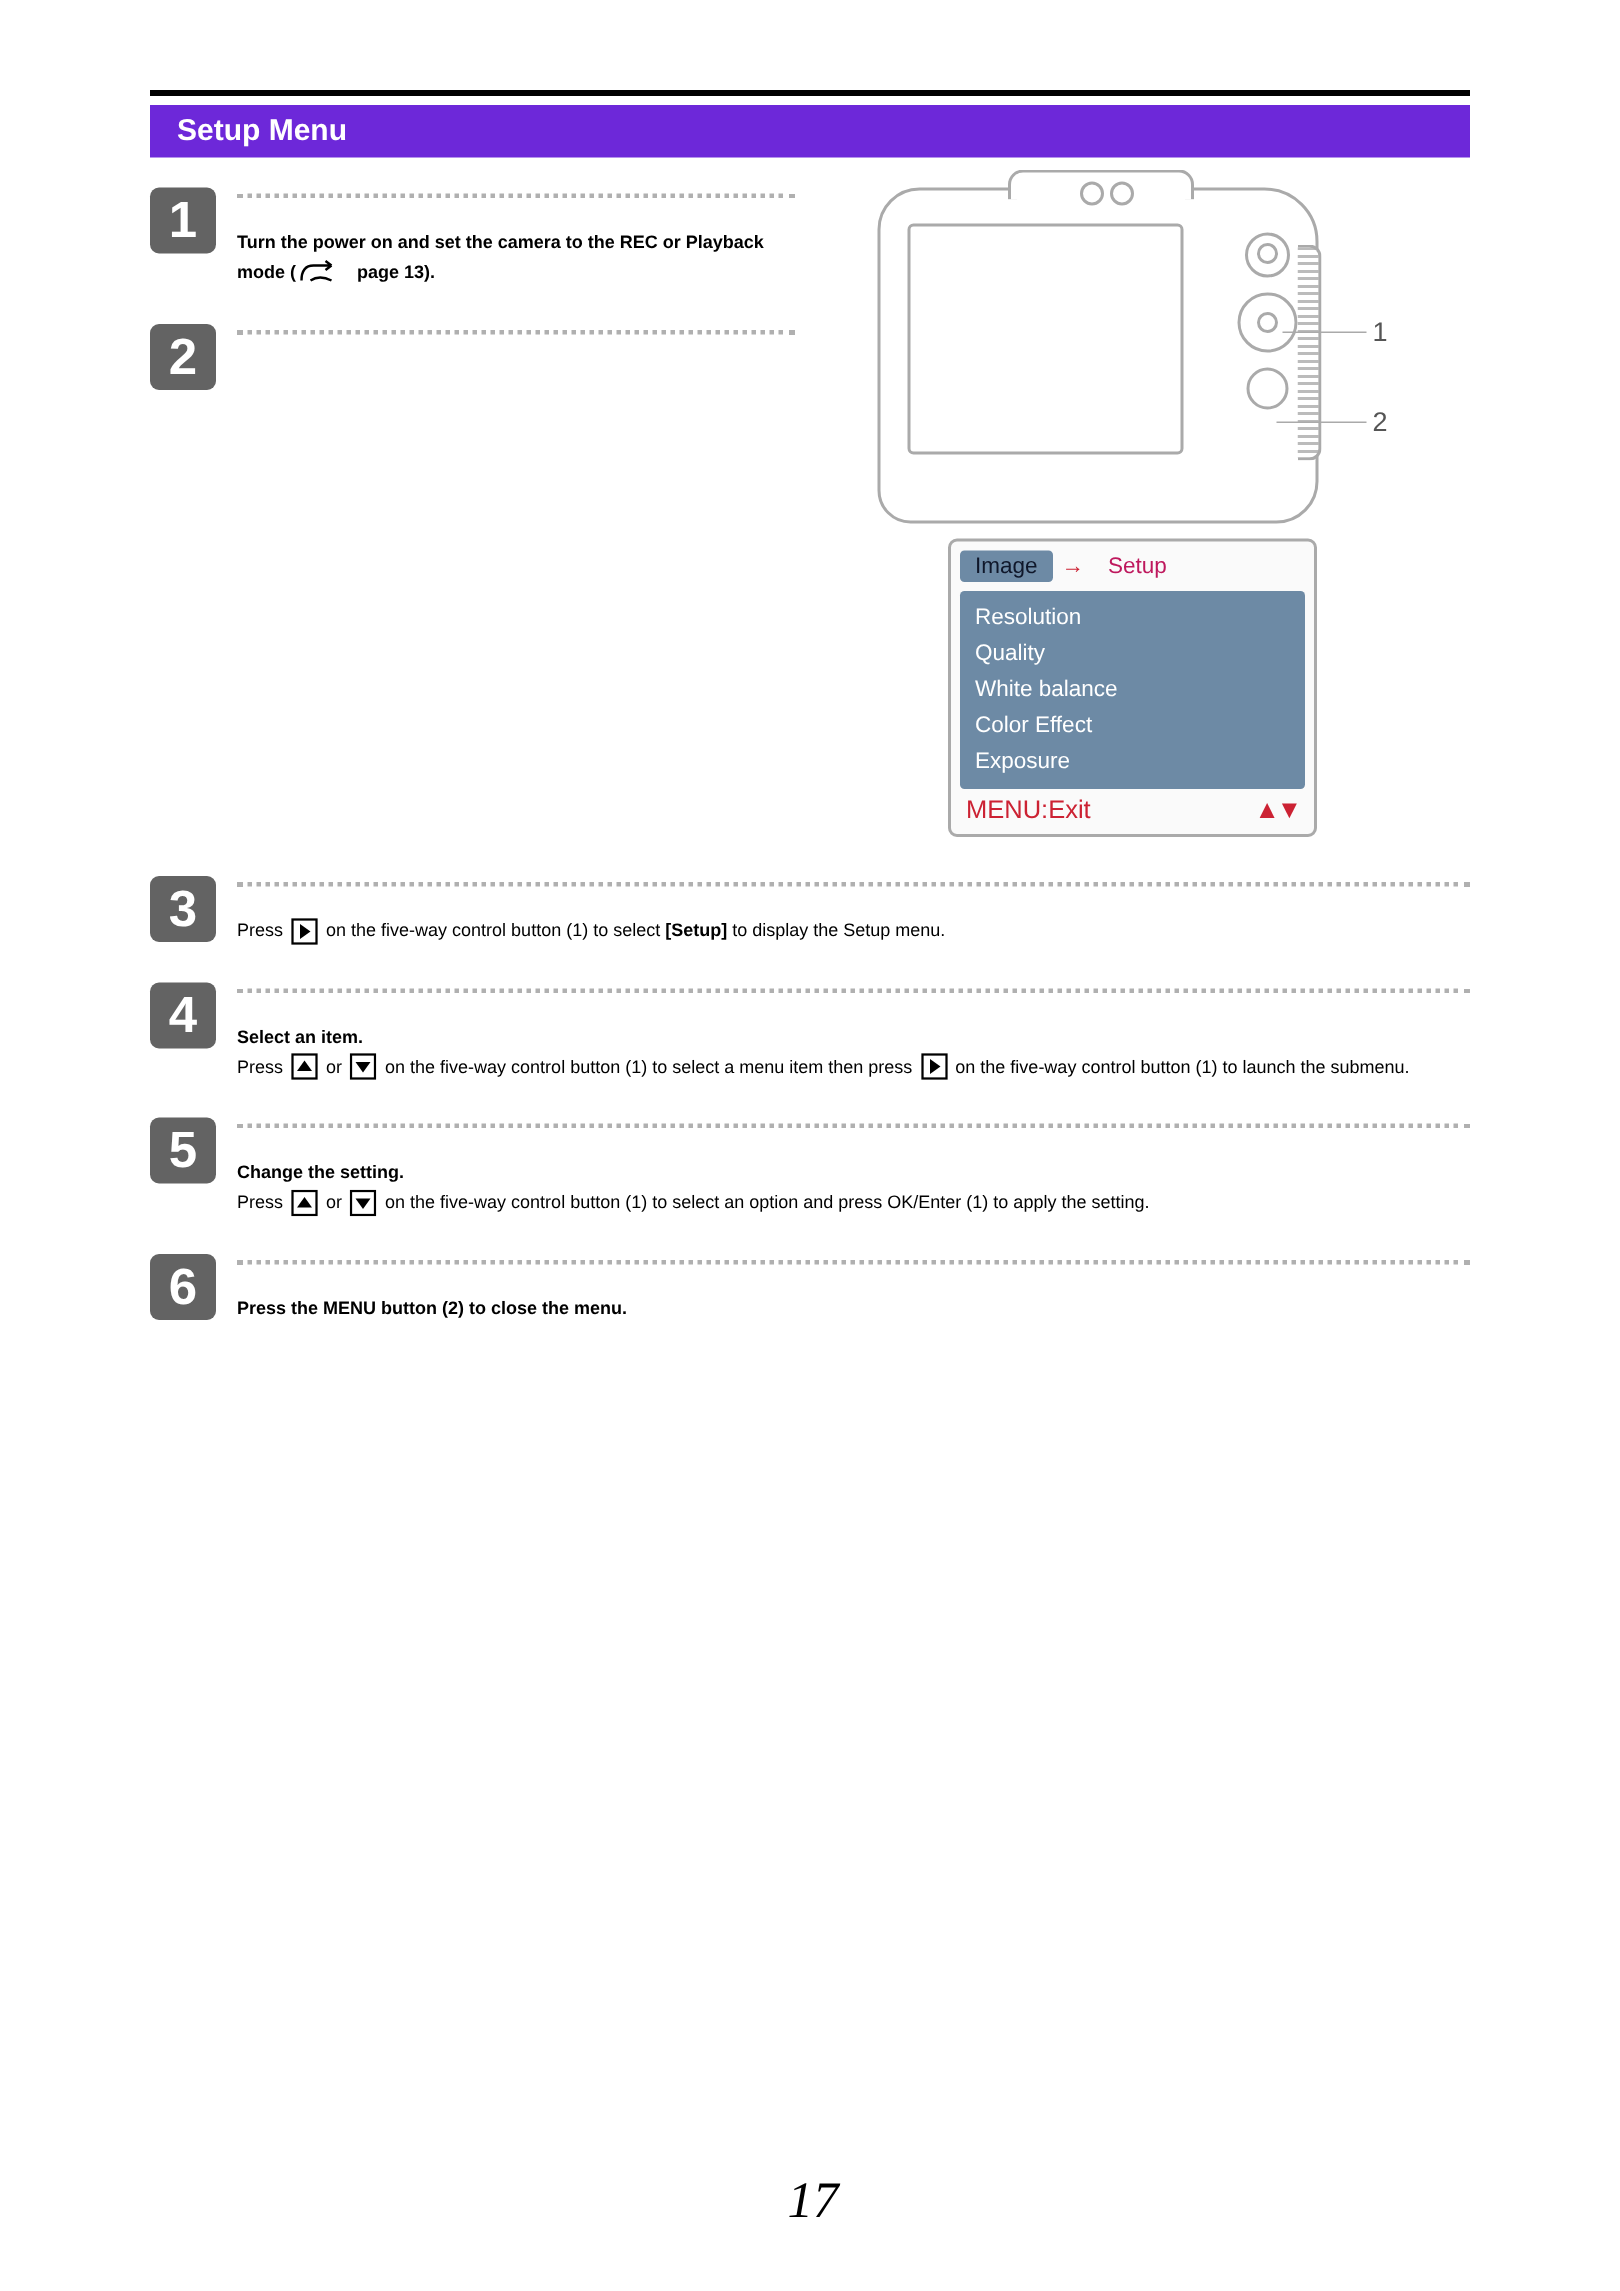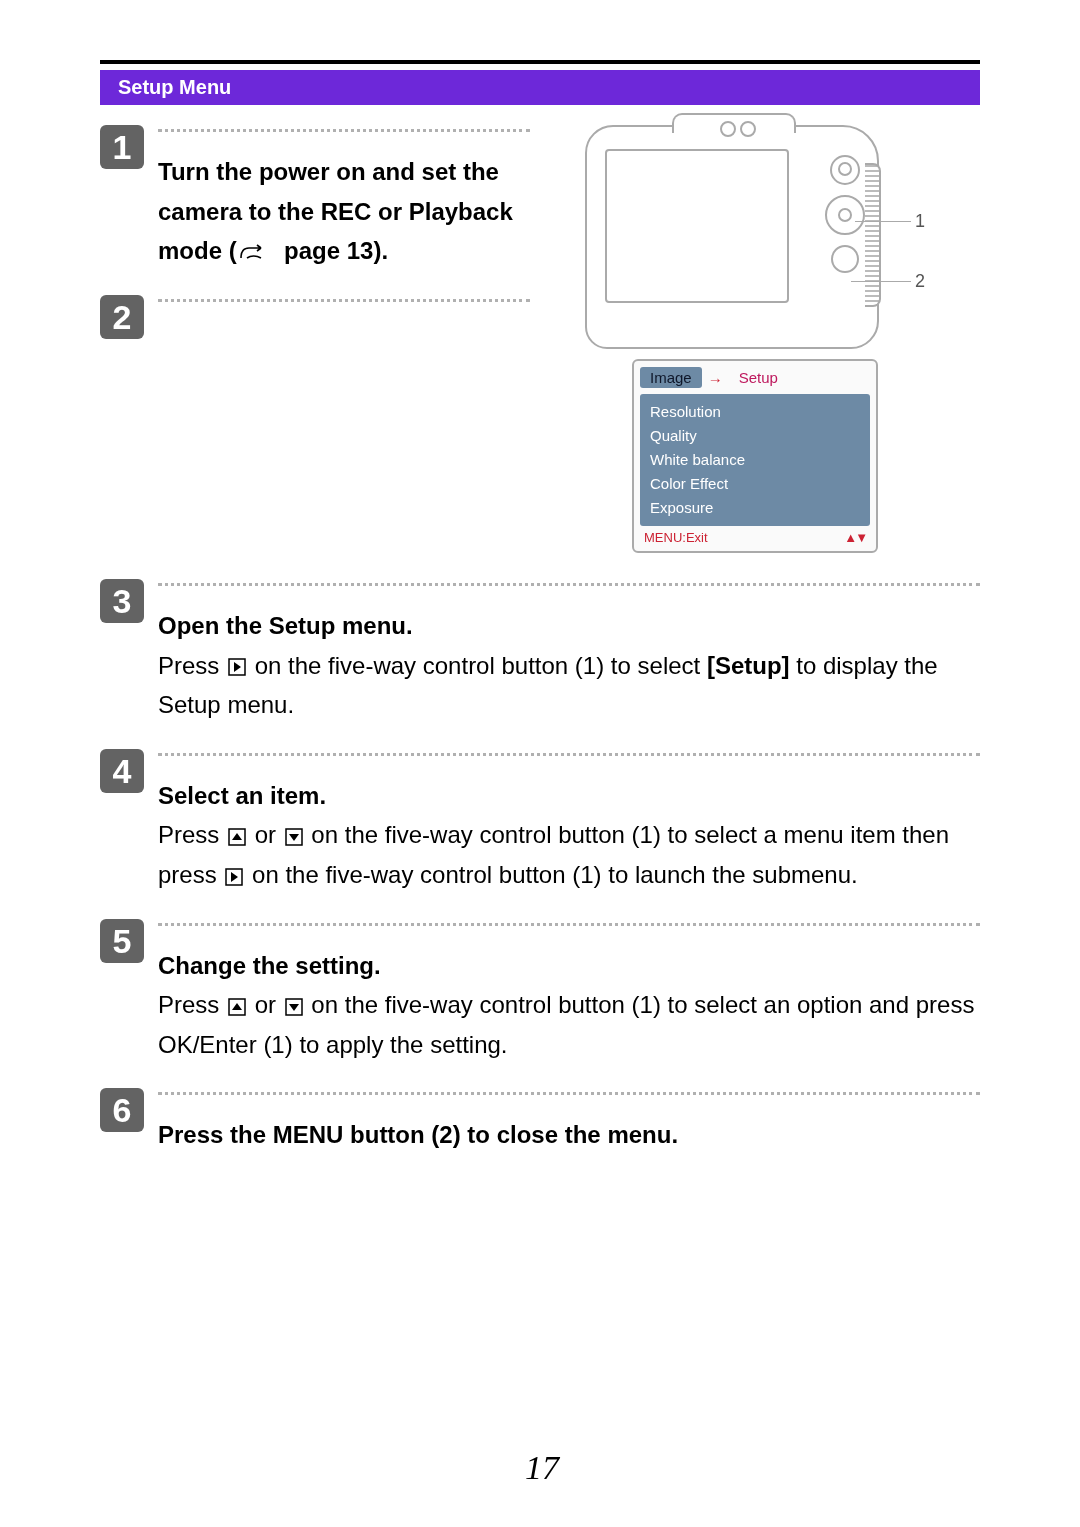--- a/index.html
+++ b/index.html
@@ -5,21 +5,21 @@
   html,body{margin:0;padding:0;background:#fff;font-family:Arial,Helvetica,sans-serif;color:#000;}
   .page{width:1080px;height:1527px;margin:0 auto;position:relative;box-sizing:border-box;padding:60px 100px 0 100px;}
   .top-rule{border-top:4px solid #000;margin-bottom:6px;}
   .section-bar{background:#6d28d9;color:#fff;font-weight:bold;font-size:20px;padding:6px 18px;}
   .content{padding-top:20px;}
   .two-col{display:flex;align-items:flex-start;}
   .left-col{flex:0 0 430px;}
   .right-col{flex:1;display:flex;justify-content:center;}
   .step{display:flex;align-items:flex-start;margin-bottom:24px;}
   .step-num{flex:0 0 44px;height:44px;background:#636363;color:#fff;font-size:34px;font-weight:bold;display:flex;align-items:center;justify-content:center;border-radius:6px;margin-right:14px;line-height:1;}
-  .step-body{flex:1;font-size:24px;line-height:1.65;}
+  .step-body{flex:1;font-size:12px;line-height:1.65;}
   .dots{height:14px;margin-bottom:10px;border-top:3px dotted #b0b0b0;position:relative;top:4px;}
   .bold{font-weight:bold;}
   
   .diagram{position:relative;width:340px;font-size:14px;color:#555;}
   .cam-body{position:relative;width:290px;height:220px;border:2px solid #aaa;border-radius:28px 36px 28px 22px;background:#fff;margin-bottom:10px;}
   .cam-top{position:absolute;top:-14px;left:85px;width:120px;height:18px;border:2px solid #aaa;border-bottom:none;border-radius:10px 10px 0 0;background:#fff;}
   .cam-top::before,.cam-top::after{content:"";position:absolute;top:6px;width:12px;height:12px;border:2px solid #aaa;border-radius:50%;}
   .cam-top::before{left:46px;}
   .cam-top::after{left:66px;}
   .screen{position:absolute;left:18px;top:22px;width:180px;height:150px;border:2px solid #aaa;border-radius:4px;}
@@ -33,21 +33,21 @@
   .leader{position:absolute;background:#aaa;height:1px;}
   .callout{position:absolute;font-size:18px;color:#555;}
   .menu-panel{width:230px;border:2px solid #aaa;border-radius:6px;margin:6px auto 0;padding:6px;background:#fafafa;}
   .tabs{display:flex;align-items:center;margin-bottom:6px;}
   .tab{font-size:15px;padding:2px 10px;border-radius:3px;}
   .tab.active{background:#6d8aa5;color:#0f172a;}
   .tab.inactive{color:#be185d;}
   .tab-arrow{color:#c23;margin:0 6px;font-size:15px;}
   .menu-list{background:#6d8aa5;border-radius:3px;padding:6px 10px;}
   .menu-list div{color:#ffffff;font-size:15px;line-height:1.6;}
-  .menu-foot{display:flex;justify-content:space-between;font-size:13px;margin-top:4px;padding:0 4px;}
+  .menu-foot{display:flex;justify-content:space-between;font-size:17px;margin-top:4px;padding:0 4px;}
   .menu-foot .exit{color:#c23;}
   .menu-foot .arrows{color:#c23;letter-spacing:-2px;}
   .icon-box{display:inline-flex;vertical-align:middle;margin:0 2px;}
   .pagenum{position:absolute;bottom:40px;left:4px;right:0;text-align:center;font-style:italic;font-size:34px;font-family:"Times New Roman",serif;}
 </style>
 </head>
 <body>
 
 <div class="page">
   <div class="top-rule"></div>
@@ -121,21 +121,20 @@
         </div>
       </div>
     </div>
 
     <div style="height:26px"></div>
 
     <div class="step">
       <div class="step-num">3</div>
       <div class="step-body">
         <div class="dots"></div>
-        <div class="bold">Open the Setup menu.</div>
         <div>
           <span>Press </span><span class="icon-box">
               <svg width="18" height="18" viewBox="0 0 18 18">
                 <rect x="1" y="1" width="16" height="16" fill="none" stroke="#000" stroke-width="1.5"></rect>
                 <path d="M6 4 L13 9 L6 14 Z" fill="#000"></path>
               </svg>
             </span><span> on the five-way control button (1) to select </span><span class="bold">[Setup]</span><span> to display the Setup menu.</span>
         </div>
       </div>
     </div>

